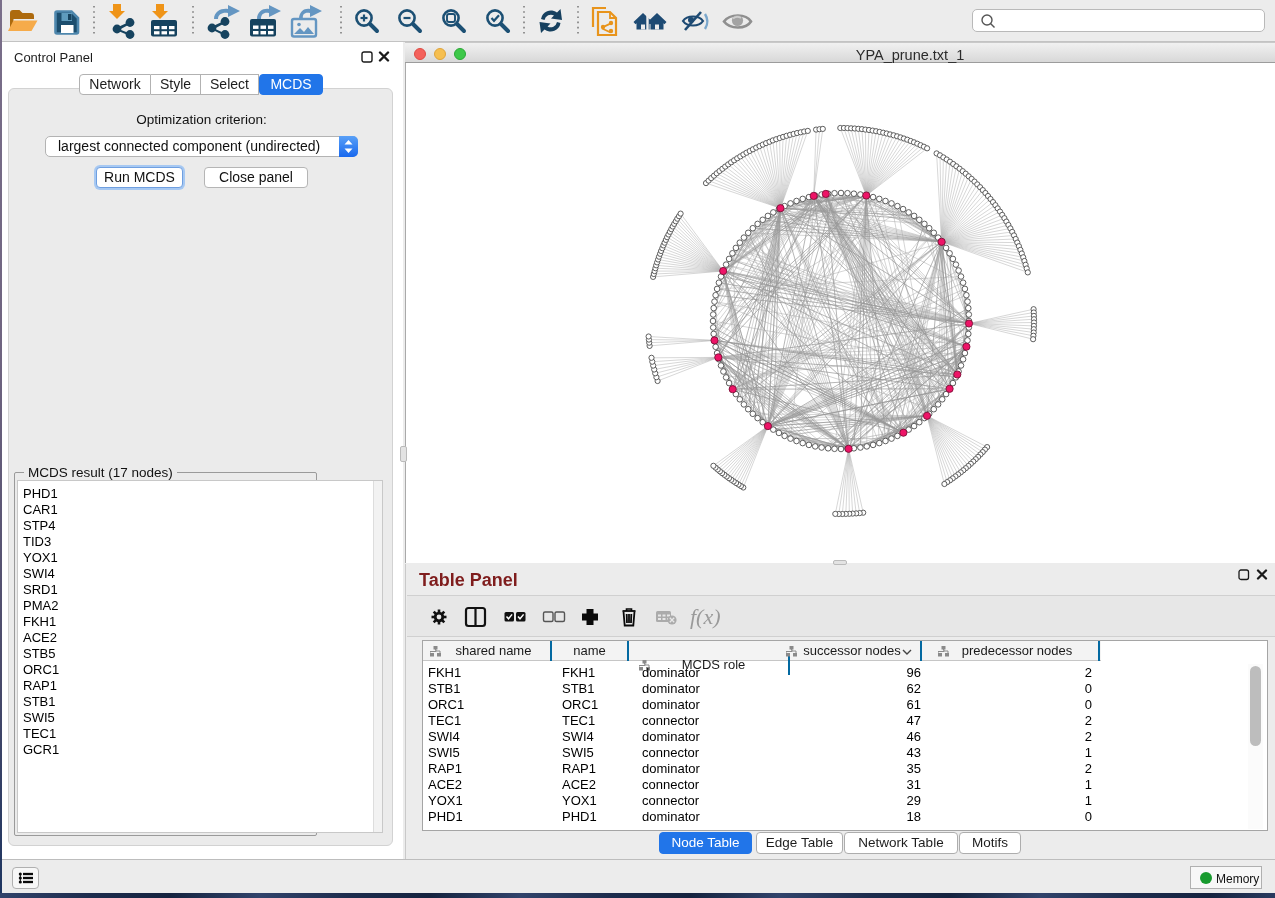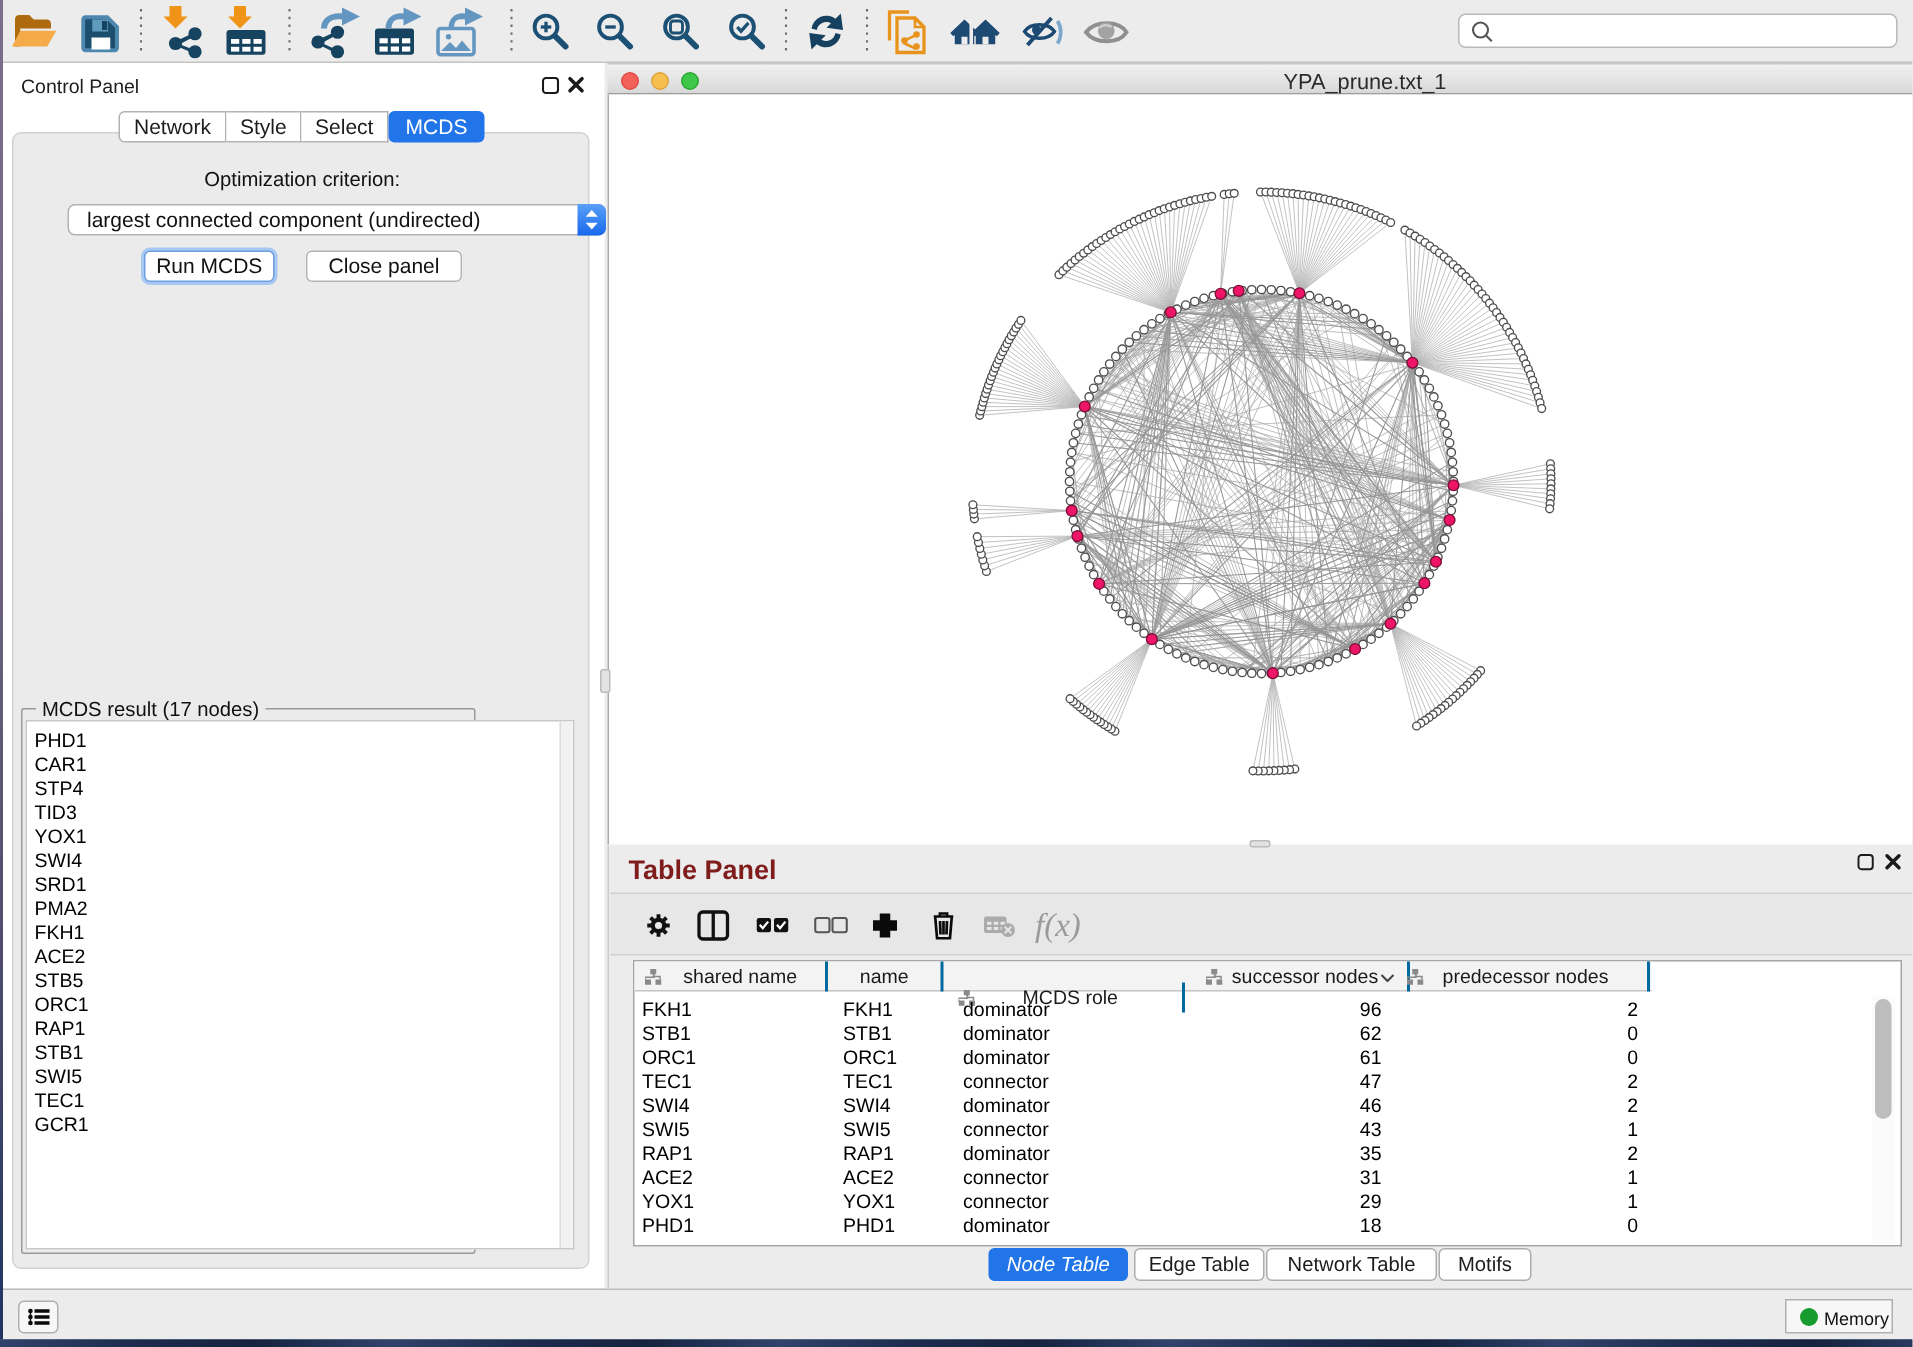--- a/index.html
+++ b/index.html
@@ -11,21 +11,21 @@
 #searchbox { position:absolute; left:972px; top:9px; width:293px; height:23px; background:#fff; border:1px solid #b9b9b9; border-radius:5px; }
 
 #cpanel { left:0; top:42px; width:403px; height:817px; background:#ffffff; }
 #cp-title { position:absolute; left:14px; top:8px; font-size:13px; color:#1d1d1d; }
 .wbtn { position:absolute; top:10px; }
 #cp-tabs { position:absolute; left:78px; top:32px; height:21px; z-index:3; }
 .tab { position:absolute; top:0; height:21px; border:1px solid #b2b2b2; background:#fff; color:#1d1d1d; font-size:14px; text-align:center; line-height:19px; border-radius:4px; }
 .tab.sel { background:#2175e9; border-color:#2175e9; color:#fff; }
 #cp-inner { position:absolute; left:8px; top:46px; width:385px; height:758px; background:#ebebeb; border:1px solid #d2d2d2; border-radius:6px; }
 #optlabel { position:absolute; left:0; top:70px; width:100%; text-align:center; font-size:13.5px; color:#111; }
-#combo { position:absolute; left:45px; top:94px; width:359px; height:21px; background:#fff; border:1px solid #b3b3b3; border-radius:5px; font-size:14px; color:#111; line-height:19px; padding-left:12px; }
+#combo { position:absolute; left:45px; top:94px; width:313px; height:21px; background:#fff; border:1px solid #b3b3b3; border-radius:5px; font-size:14px; color:#111; line-height:19px; padding-left:12px; }
 #combo-btn { position:absolute; right:-1px; top:-1px; width:19px; height:21px; border-radius:0 5px 5px 0; background:linear-gradient(#59a0f7,#1868ee); }
 .btn { position:absolute; top:125px; height:21px; background:#fff; border:1px solid #b5b5b5; border-radius:4px; font-size:14px; color:#111; text-align:center; line-height:19px; }
 #runbtn { left:96px; width:87px; box-shadow:0 0 0 2px #a6c8f2; border-color:#6f9fe0; }
 #closebtn { left:204px; width:104px; }
 #fieldset { position:absolute; left:14px; top:430px; width:303px; height:364px; border:1px solid #9a9a9a; border-radius:2px; }
 #fieldlegend { position:absolute; left:9px; top:-8px; background:#ebebeb; padding:0 4px; font-size:13.5px; color:#111; }
 #listbox { position:absolute; left:2px; top:7px; width:366px; height:353px; background:#fff; border:1px solid #c8c8c8; font-size:13px; color:#000; }
 #listbox .li { height:16px; line-height:16px; padding-left:5px; }
 #list-sb { position:absolute; right:0; top:0; width:9px; height:100%; background:#f2f2f2; border-left:1px solid #ddd; }
 
@@ -45,21 +45,21 @@
 .trow { position:absolute; font-size:13px; color:#000; height:16px; line-height:16px; width:100%; }
 .c1 { position:absolute; left:5px; }
 .c2 { position:absolute; left:139px; }
 .c3 { position:absolute; left:219px; }
 .c4 { position:absolute; left:414px; width:84px; text-align:right; }
 .c5 { position:absolute; left:585px; width:84px; text-align:right; }
 #tsb { position:absolute; right:4px; top:23px; width:15px; height:165px; background:#fbfbfb; }
 #tsb-thumb { position:absolute; left:2px; top:2px; width:11px; height:80px; background:#bdbdbd; border-radius:6px; }
 #tp-tabs { position:absolute; left:0; top:268px; width:870px; height:23px; }
 .btab { position:absolute; top:0; height:22px; border:1px solid #adadad; background:#fff; color:#1d1d1d; font-size:13.5px; text-align:center; line-height:20px; border-radius:4px; }
-.btab.sel { background:#2175e9; border-color:#2175e9; color:#fff;font-style:italic; }
+.btab.sel { background:#2175e9; border-color:#2175e9; color:#fff; }
 
 #statusbar { left:0; top:859px; width:1275px; height:34px; background:#ececec; border-top:1px solid #bdbdbd; }
 #listbtn { position:absolute; left:12px; top:7px; width:27px; height:22px; background:#f7f7f7; border:1px solid #b0b0b0; border-radius:4px; }
 #membtn { position:absolute; left:1190px; top:6px; width:72px; height:23px; background:#f7f7f7; border:1px solid #b0b0b0; font-size:12px; color:#111;padding-left:16px; }
 #wallpaper { left:0; top:893px; width:1275px; height:5px; background:repeating-linear-gradient(90deg,#31436b 0px,#1d2c4d 90px,#15233f 170px,#31436b 260px),linear-gradient(#1b2a4a,#1b2a4a); background-blend-mode:normal; }
 #leftedge { left:0; top:0; width:2px; height:893px; background:linear-gradient(#7a6f8a 0%,#6f6480 40%,#4a4a6a 75%,#1e3560 100%); }
 </style>
 </head>
 <body>
 <div class="abs" id="toolbar">
@@ -1331,21 +1331,21 @@
           <svg width="11" height="11" viewBox="0 0 11 11" style="position:absolute;left:10px;top:5px">
             <g fill="#8a8a8a">
               <rect x="3.5" y="0" width="4" height="3.5"></rect>
               <rect x="0" y="7" width="4" height="3.5"></rect>
               <rect x="7" y="7" width="4" height="3.5"></rect>
               <path d="M5 3.5 h1 v2 h-6 v2 h1 M10 7 v-2 h-5" stroke="#8a8a8a" fill="none" stroke-width="1"></path>
             </g>
           </svg>
           <div class="hlab" style="padding-left:10px">MCDS role</div>
         </div>
-<div class="hcell" style="left:375px; width:142px;">
+<div class="hcell" style="left:357px; width:142px;">
           <svg width="11" height="11" viewBox="0 0 11 11" style="position:absolute;left:6px;top:5px">
             <g fill="#8a8a8a">
               <rect x="3.5" y="0" width="4" height="3.5"></rect>
               <rect x="0" y="7" width="4" height="3.5"></rect>
               <rect x="7" y="7" width="4" height="3.5"></rect>
               <path d="M5 3.5 h1 v2 h-6 v2 h1 M10 7 v-2 h-5" stroke="#8a8a8a" fill="none" stroke-width="1"></path>
             </g>
           </svg>
           <div class="hlab" style="padding-left:4px">successor nodes</div>
           <svg width="10" height="6" viewBox="0 0 10 6" style="position:absolute;right:8px;top:8px">

